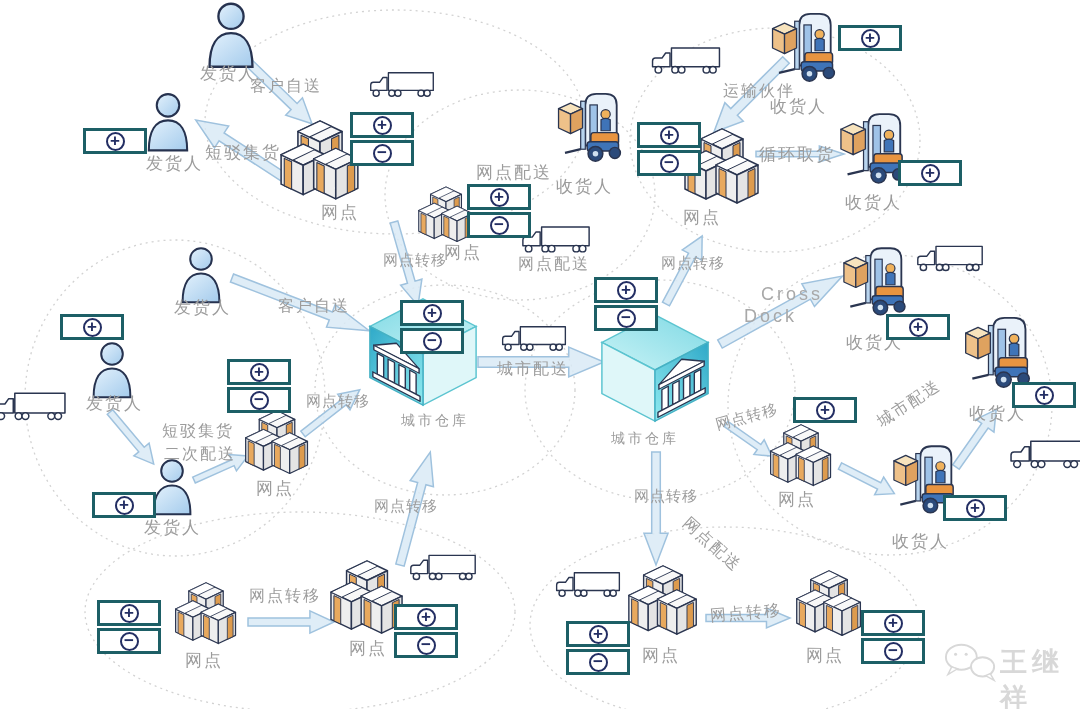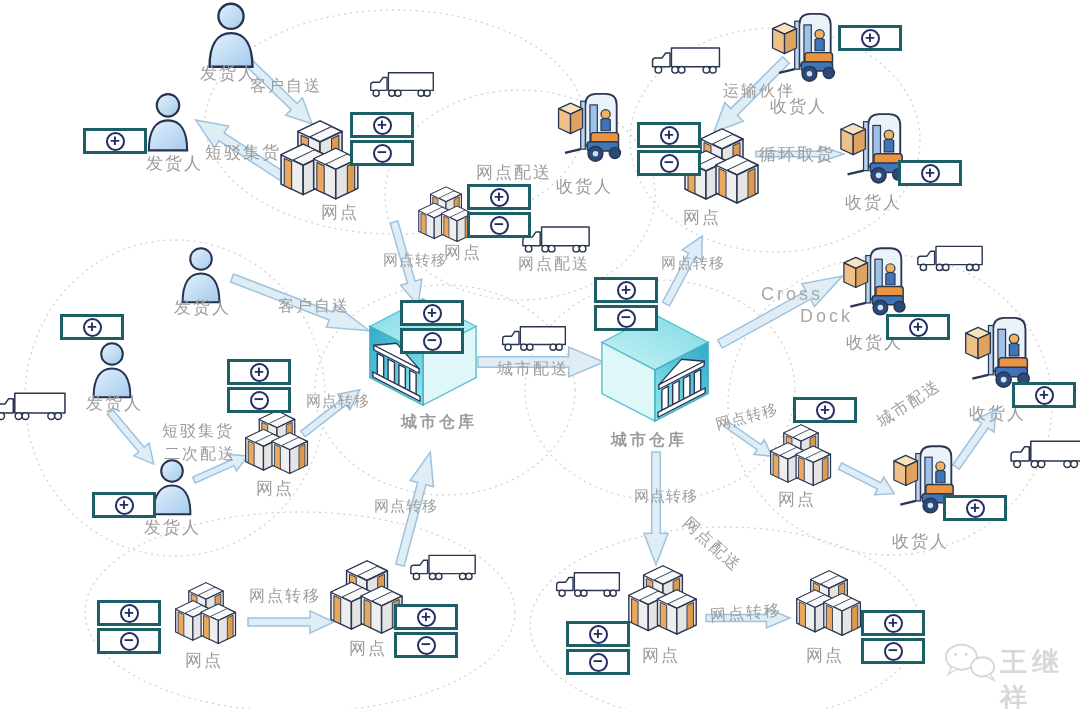--- a/index.html
+++ b/index.html
@@ -2,21 +2,21 @@
 <html><head>
 <meta charset="utf-8">
 <style>
   html,body{margin:0;padding:0;background:#fff;}
   #canvas{position:relative;width:1080px;height:709px;background:#fff;overflow:hidden;
           font-family:"Liberation Sans","DejaVu Sans",sans-serif;}
   #bg{position:absolute;left:0;top:0;}
   .icon{position:absolute;overflow:visible;}
   .lbl{position:absolute;color:#9c9c9c;white-space:nowrap;letter-spacing:2px;font-size:16px;}
   .lbl.lg{font-size:17px;}
-  .lbl.xl{font-size:16px;letter-spacing:3px;font-weight:bold;}
+  .lbl.xl{font-size:14px;letter-spacing:3px;}
   .lbl.sm{font-size:15px;letter-spacing:1px;}
   .lbl.en{font-size:18px;letter-spacing:3px;color:#a8a8a8;}
   .badge{position:absolute;width:64px;height:26px;background:#fff;border:3px solid #1d5f66;
          box-sizing:border-box;display:flex;align-items:center;justify-content:center;}
   .badge .sym{width:19px;height:19px;border:2px solid #232e63;border-radius:50%;
          display:flex;align-items:center;justify-content:center;color:#232e63;
          font-weight:bold;font-size:17px;line-height:1;padding-bottom:1px;box-sizing:border-box;}
   .wm-text{position:absolute;color:#d8d8d8;font-size:27px;font-weight:bold;letter-spacing:5px;}
   .arr{fill:#d9eaf6;stroke:#9fc2de;stroke-width:1.5;vector-effect:non-scaling-stroke;fill-opacity:.85;}
   .ell{fill:none;stroke:#d2d2d2;stroke-width:1.3;stroke-dasharray:2 4;}
@@ -308,21 +308,21 @@
 <div class="lbl" style="left:723px;top:81px">运输伙伴</div>
 <div class="lbl lg" style="left:759px;top:143px">循环取货</div>
 <div class="lbl sm" style="left:661px;top:254px">网点转移</div>
 <div class="lbl" style="left:497px;top:359px">城市配送</div>
 <div class="lbl" style="left:278px;top:296px">客户自送</div>
 <div class="lbl sm" style="left:306px;top:392px">网点转移</div>
 <div class="lbl" style="left:162px;top:421px">短驳集货</div>
 <div class="lbl" style="left:164px;top:444px">二次配送</div>
 <div class="lbl sm" style="left:374px;top:497px">网点转移</div>
 <div class="lbl en" style="left:761px;top:284px">Cross</div>
-<div class="lbl en" style="left:800px;top:306px">Dock</div>
+<div class="lbl en" style="left:744px;top:306px">Dock</div>
 <div class="lbl sm" style="left:716px;top:416px;transform:rotate(-15deg);transform-origin:0 50%">网点转移</div>
 <div class="lbl" style="left:879px;top:413px;transform:rotate(-33deg);transform-origin:0 50%">城市配送</div>
 <div class="lbl sm" style="left:634px;top:487px">网点转移</div>
 <div class="lbl" style="left:692px;top:513px;transform:rotate(42deg);transform-origin:0 0">网点配送</div>
 <div class="lbl" style="left:249px;top:586px">网点转移</div>
 <div class="lbl" style="left:710px;top:603px;transform:rotate(-5deg)">网点转移</div>
 
 <div class="badge" style="left:83px;top:128px">
       <span class="sym">+</span>
     </div>

